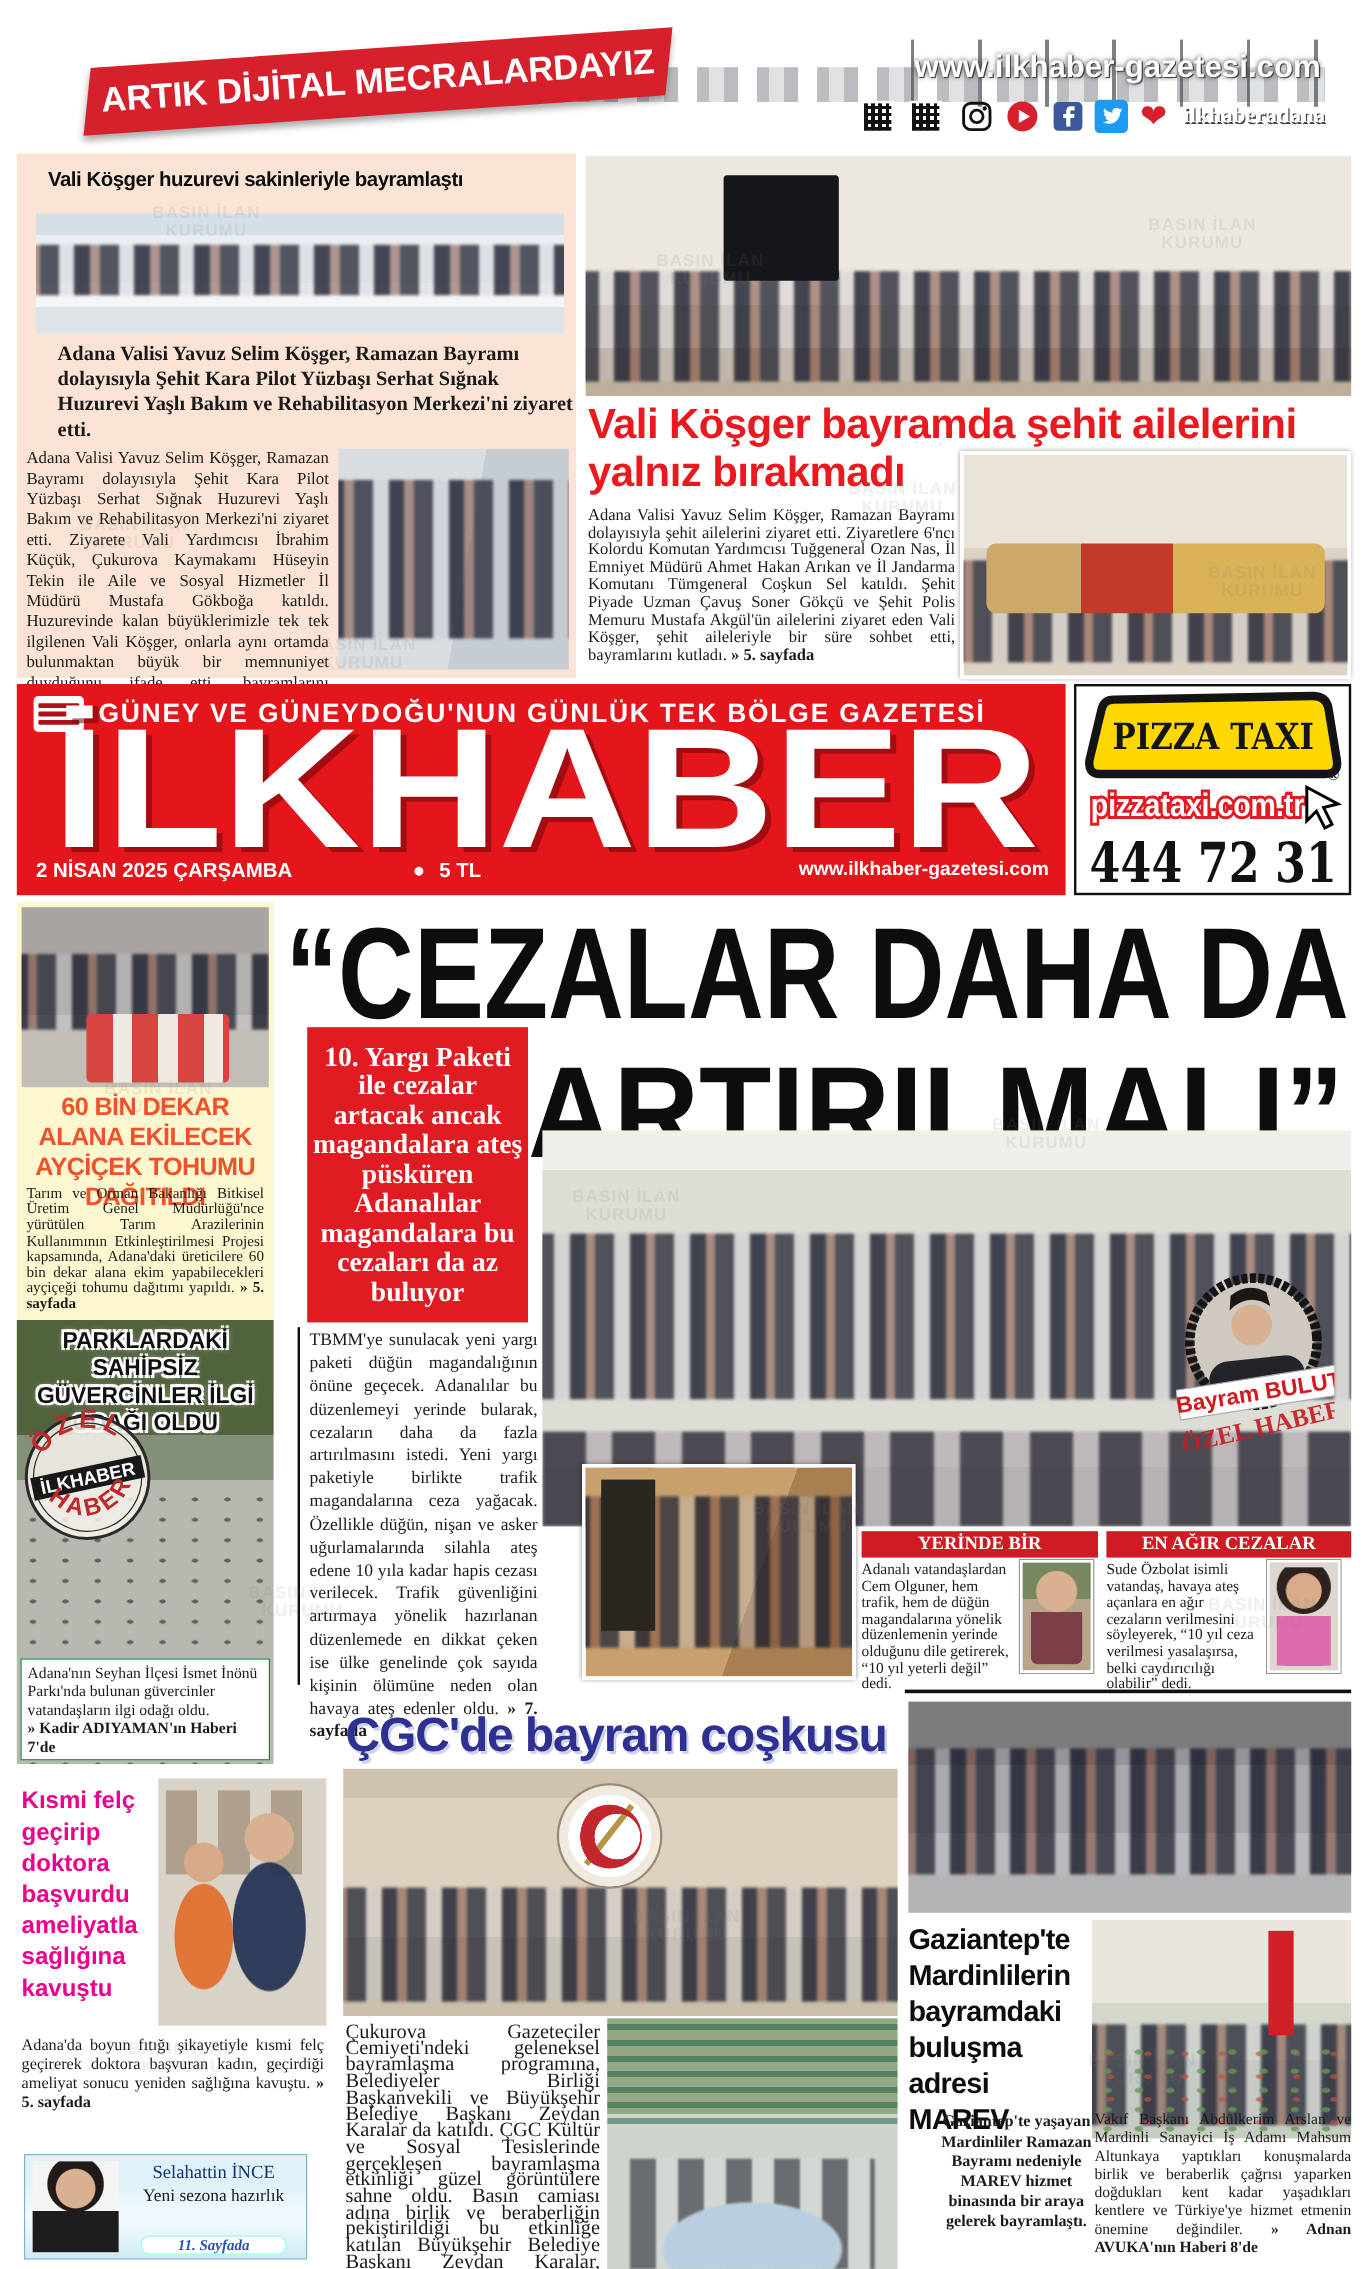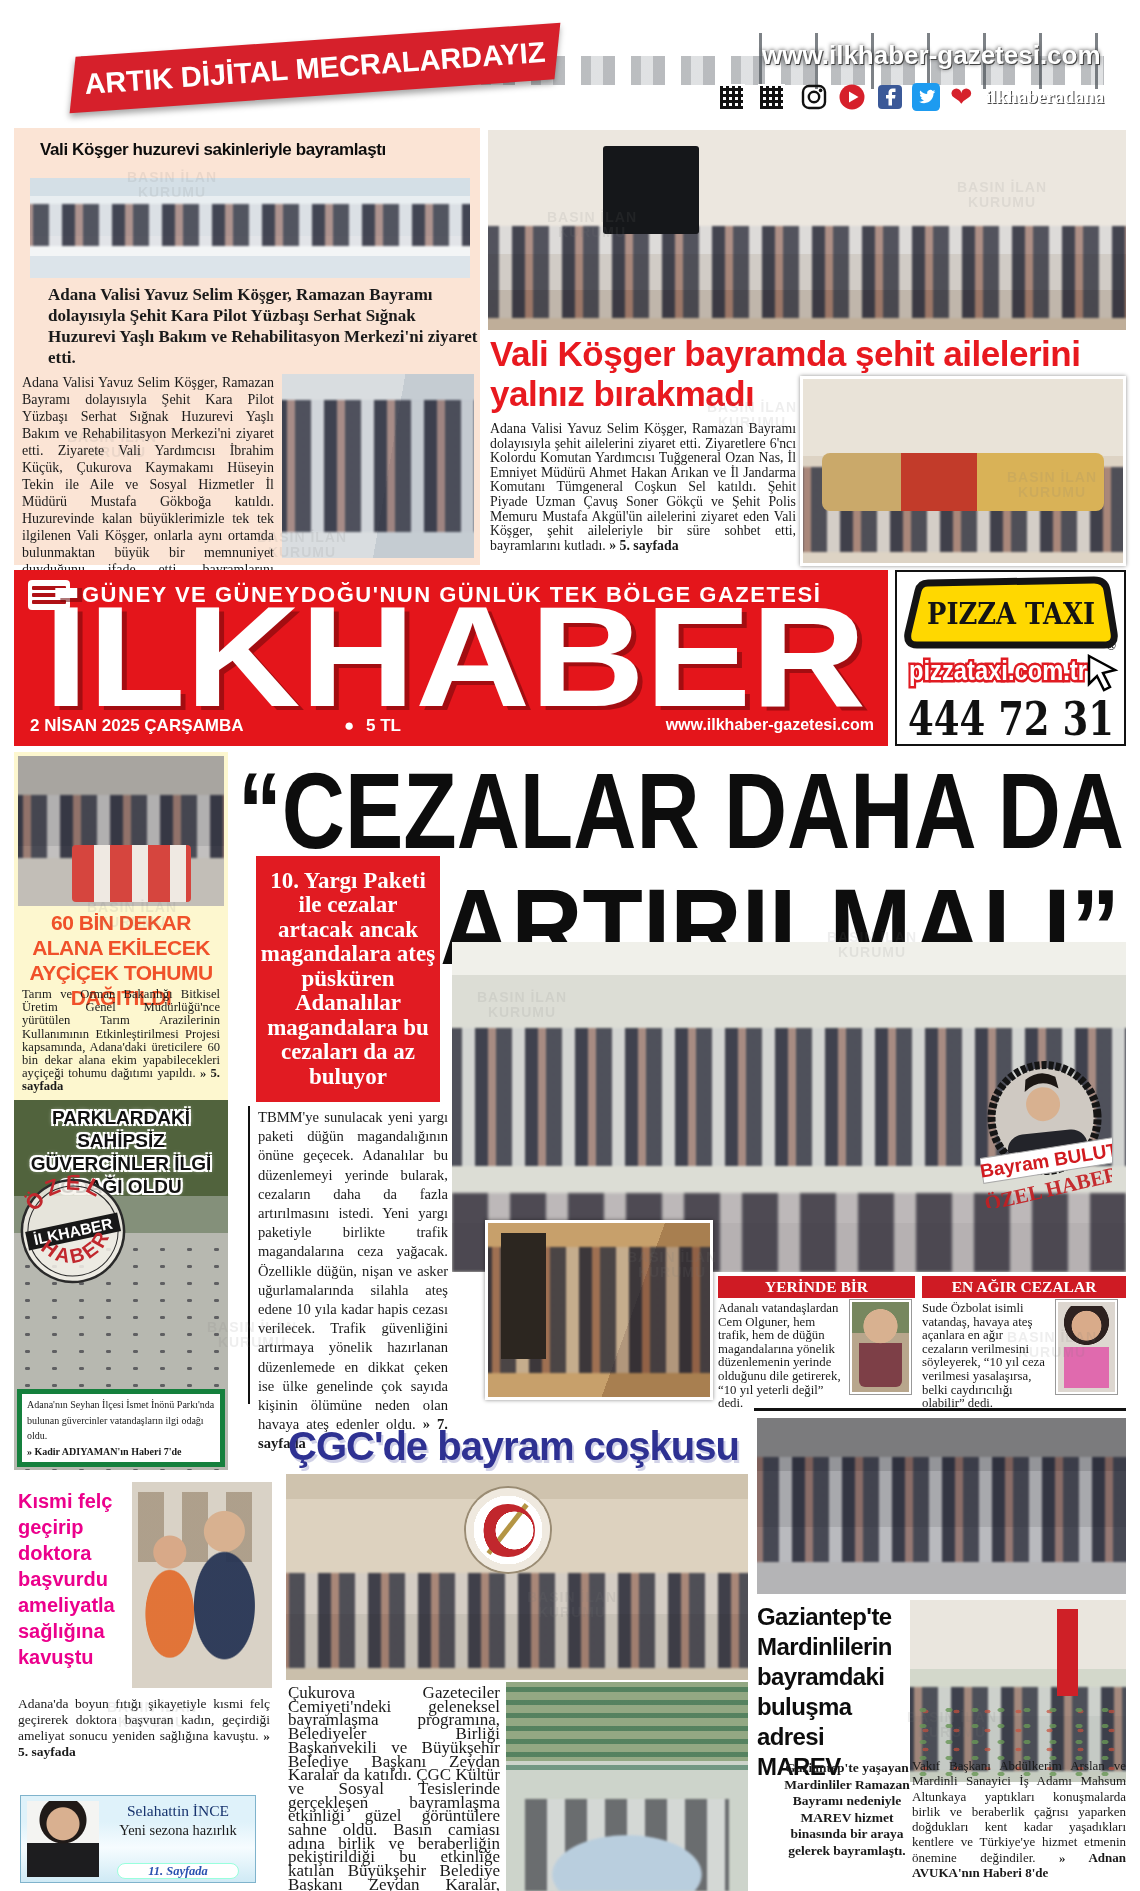--- a/index.html
+++ b/index.html
@@ -72,22 +72,22 @@
   .qtext{position:absolute;top:26px;font-size:12.8px;line-height:13.6px}
   .qport{position:absolute;top:24px;border:2px solid #fff;box-shadow:0 0 0 1px #999}
   
   .tohum{position:absolute;left:14px;top:752px;width:214px;height:412px;background:#fdf7cf}
   .tohum h2{margin:0;position:absolute;left:4px;top:158px;width:206px;text-align:center;
       font-family:"Liberation Sans",sans-serif;font-size:21px;line-height:25px;letter-spacing:-.5px;color:#f0512a}
   .guv{position:absolute;left:14px;top:1100px;width:214px;height:370px}
   .guv-h{position:absolute;left:4px;top:6px;width:206px;text-align:center;z-index:4;
       font-family:"Liberation Sans",sans-serif;font-weight:700;font-size:19px;line-height:23px;color:#111;
       text-shadow:-2px -2px 0 #fff,2px -2px 0 #fff,-2px 2px 0 #fff,2px 2px 0 #fff,0 0 5px #fff}
-  .guv-cap{position:absolute;left:3px;right:3px;bottom:3px;background:#fff;border:5px solid #15803d;
-      padding:3px 5px;font-size:10px;line-height:15.5px;z-index:4}
+  .guv-cap{position:absolute;left:3px;right:3px;bottom:3px;background:#fff;border:1px solid #15803d;
+      padding:3px 5px;font-size:13px;line-height:15.5px;z-index:4}
   .felc{position:absolute;left:14px;top:1478px;width:258px;height:312px}
   .felc h2{margin:0;position:absolute;left:4px;top:10px;width:112px;
       font-family:"Liberation Sans",sans-serif;font-size:20px;line-height:26px;color:#ec008c}
   .ince{position:absolute;left:20px;top:1795px;width:236px;height:88px;border:1px solid #7fb3cc;
       background:linear-gradient(180deg,#dff2fa 0 30%,#f6fcff 60%,#cfeaf5)}
   .ince .name{position:absolute;left:84px;top:6px;width:146px;text-align:center;
       font-weight:400;font-size:15.5px;color:#17336e}
   .ince .role{position:absolute;left:84px;top:27px;width:146px;text-align:center;font-size:14.5px;line-height:15.5px}
   .ince .pill{position:absolute;left:96px;bottom:3px;width:122px;height:16px;background:#fff;border:1px solid #9fd;
       border-radius:8px;text-align:center;font-style:italic;font-weight:700;font-size:12.5px;color:#2a52b0;line-height:15px}

